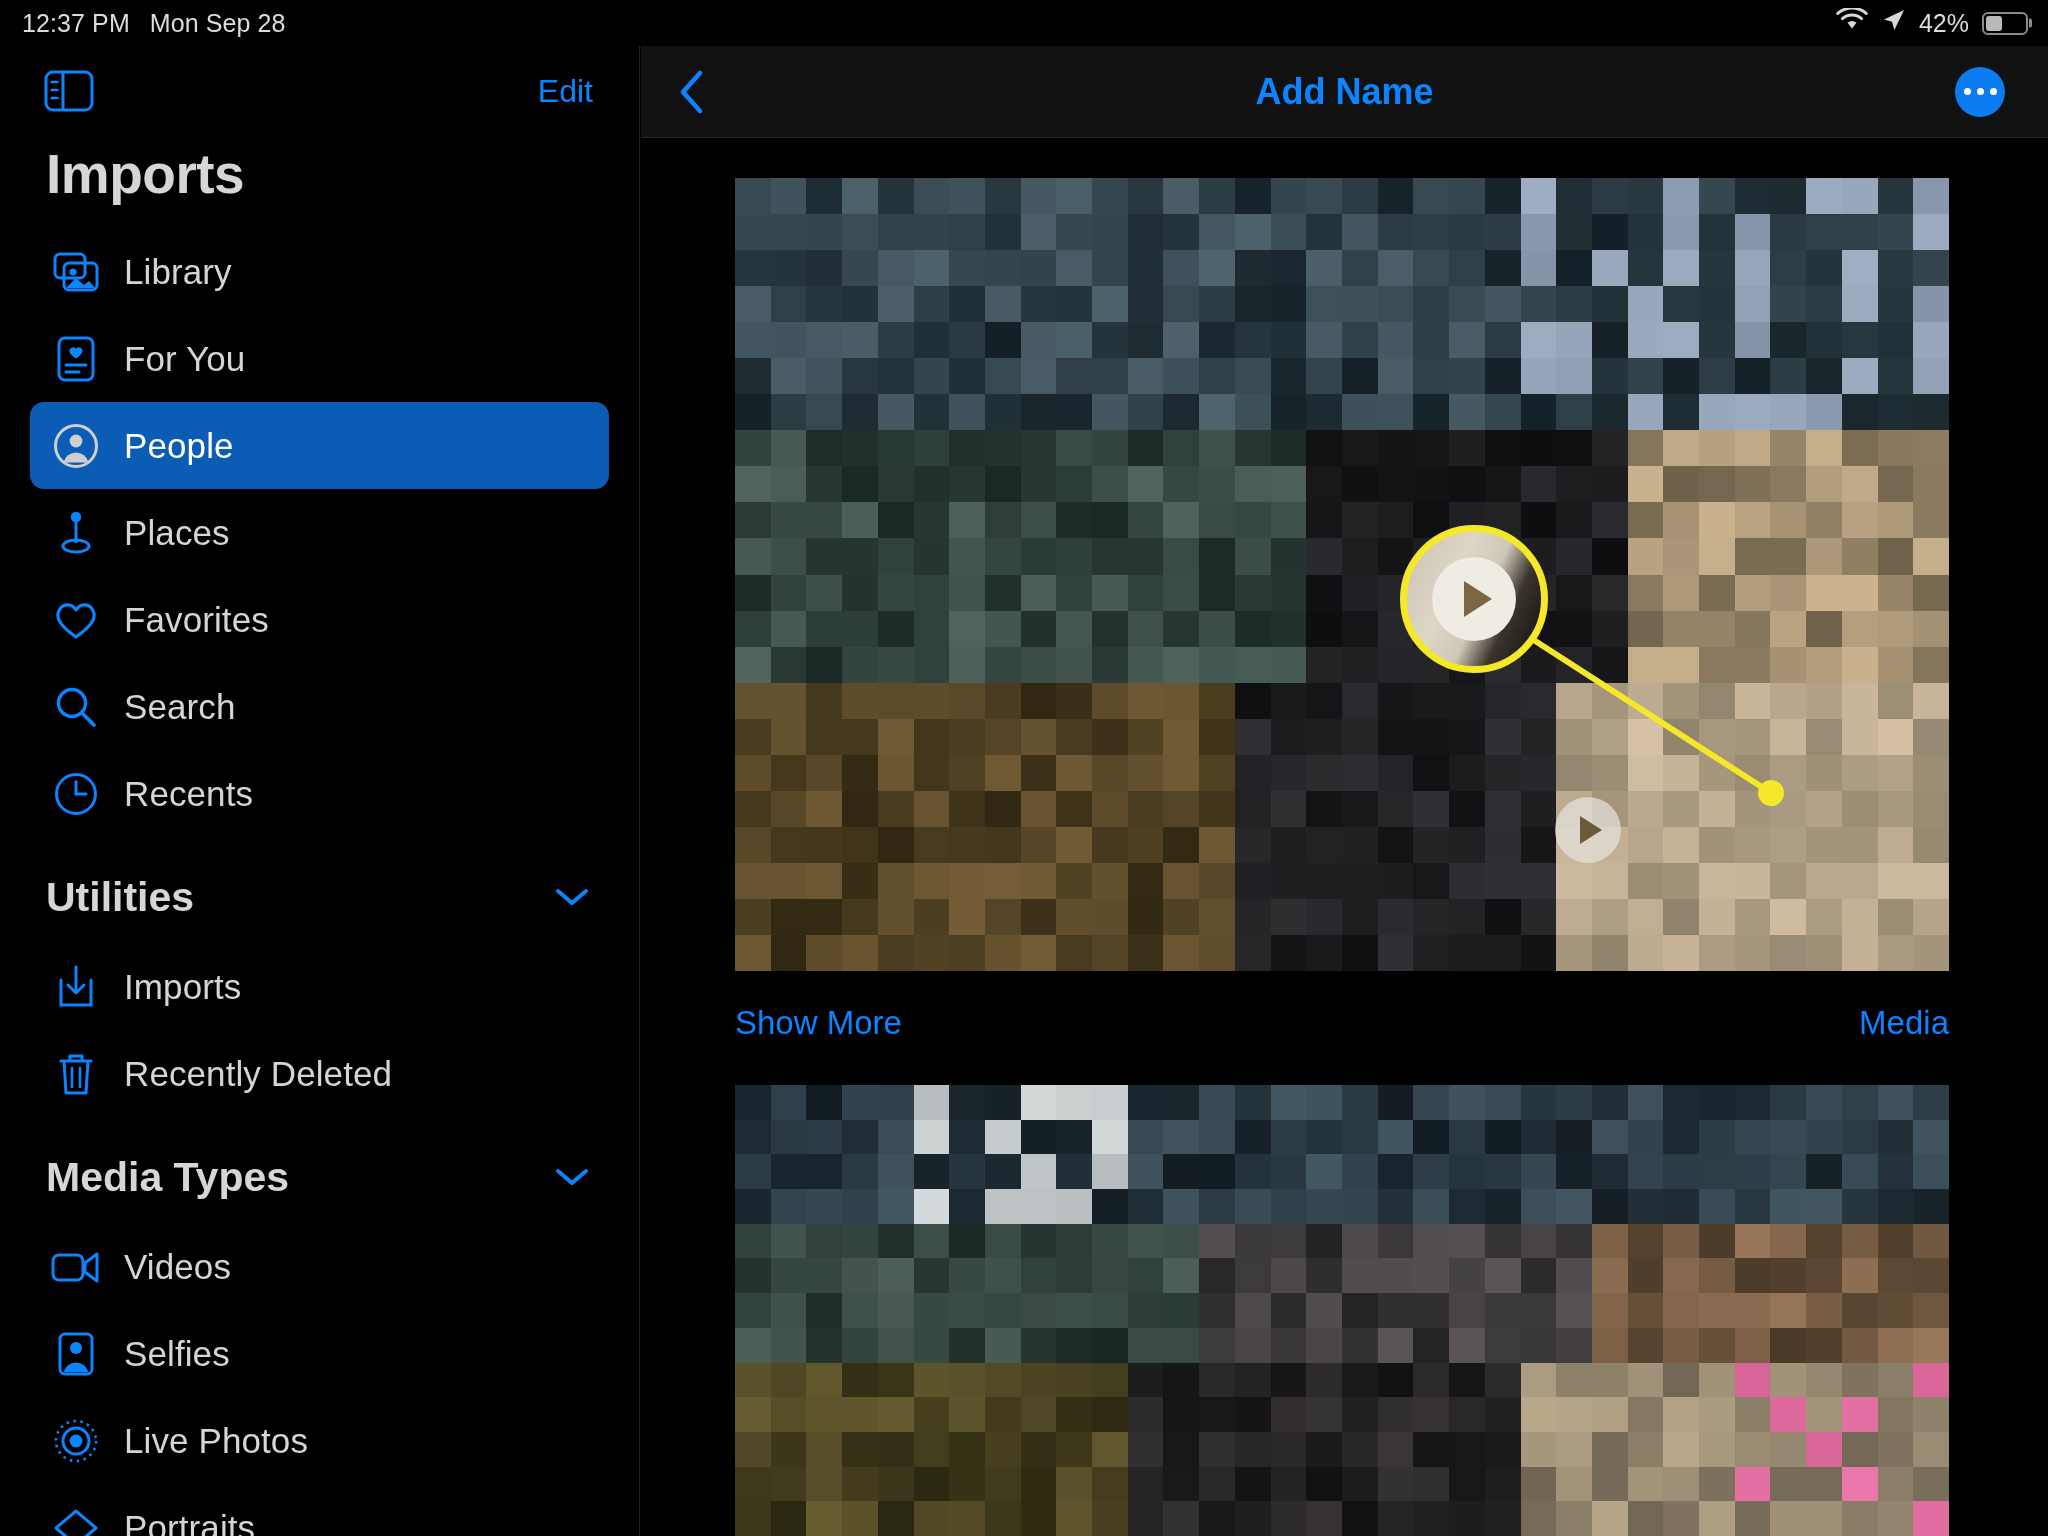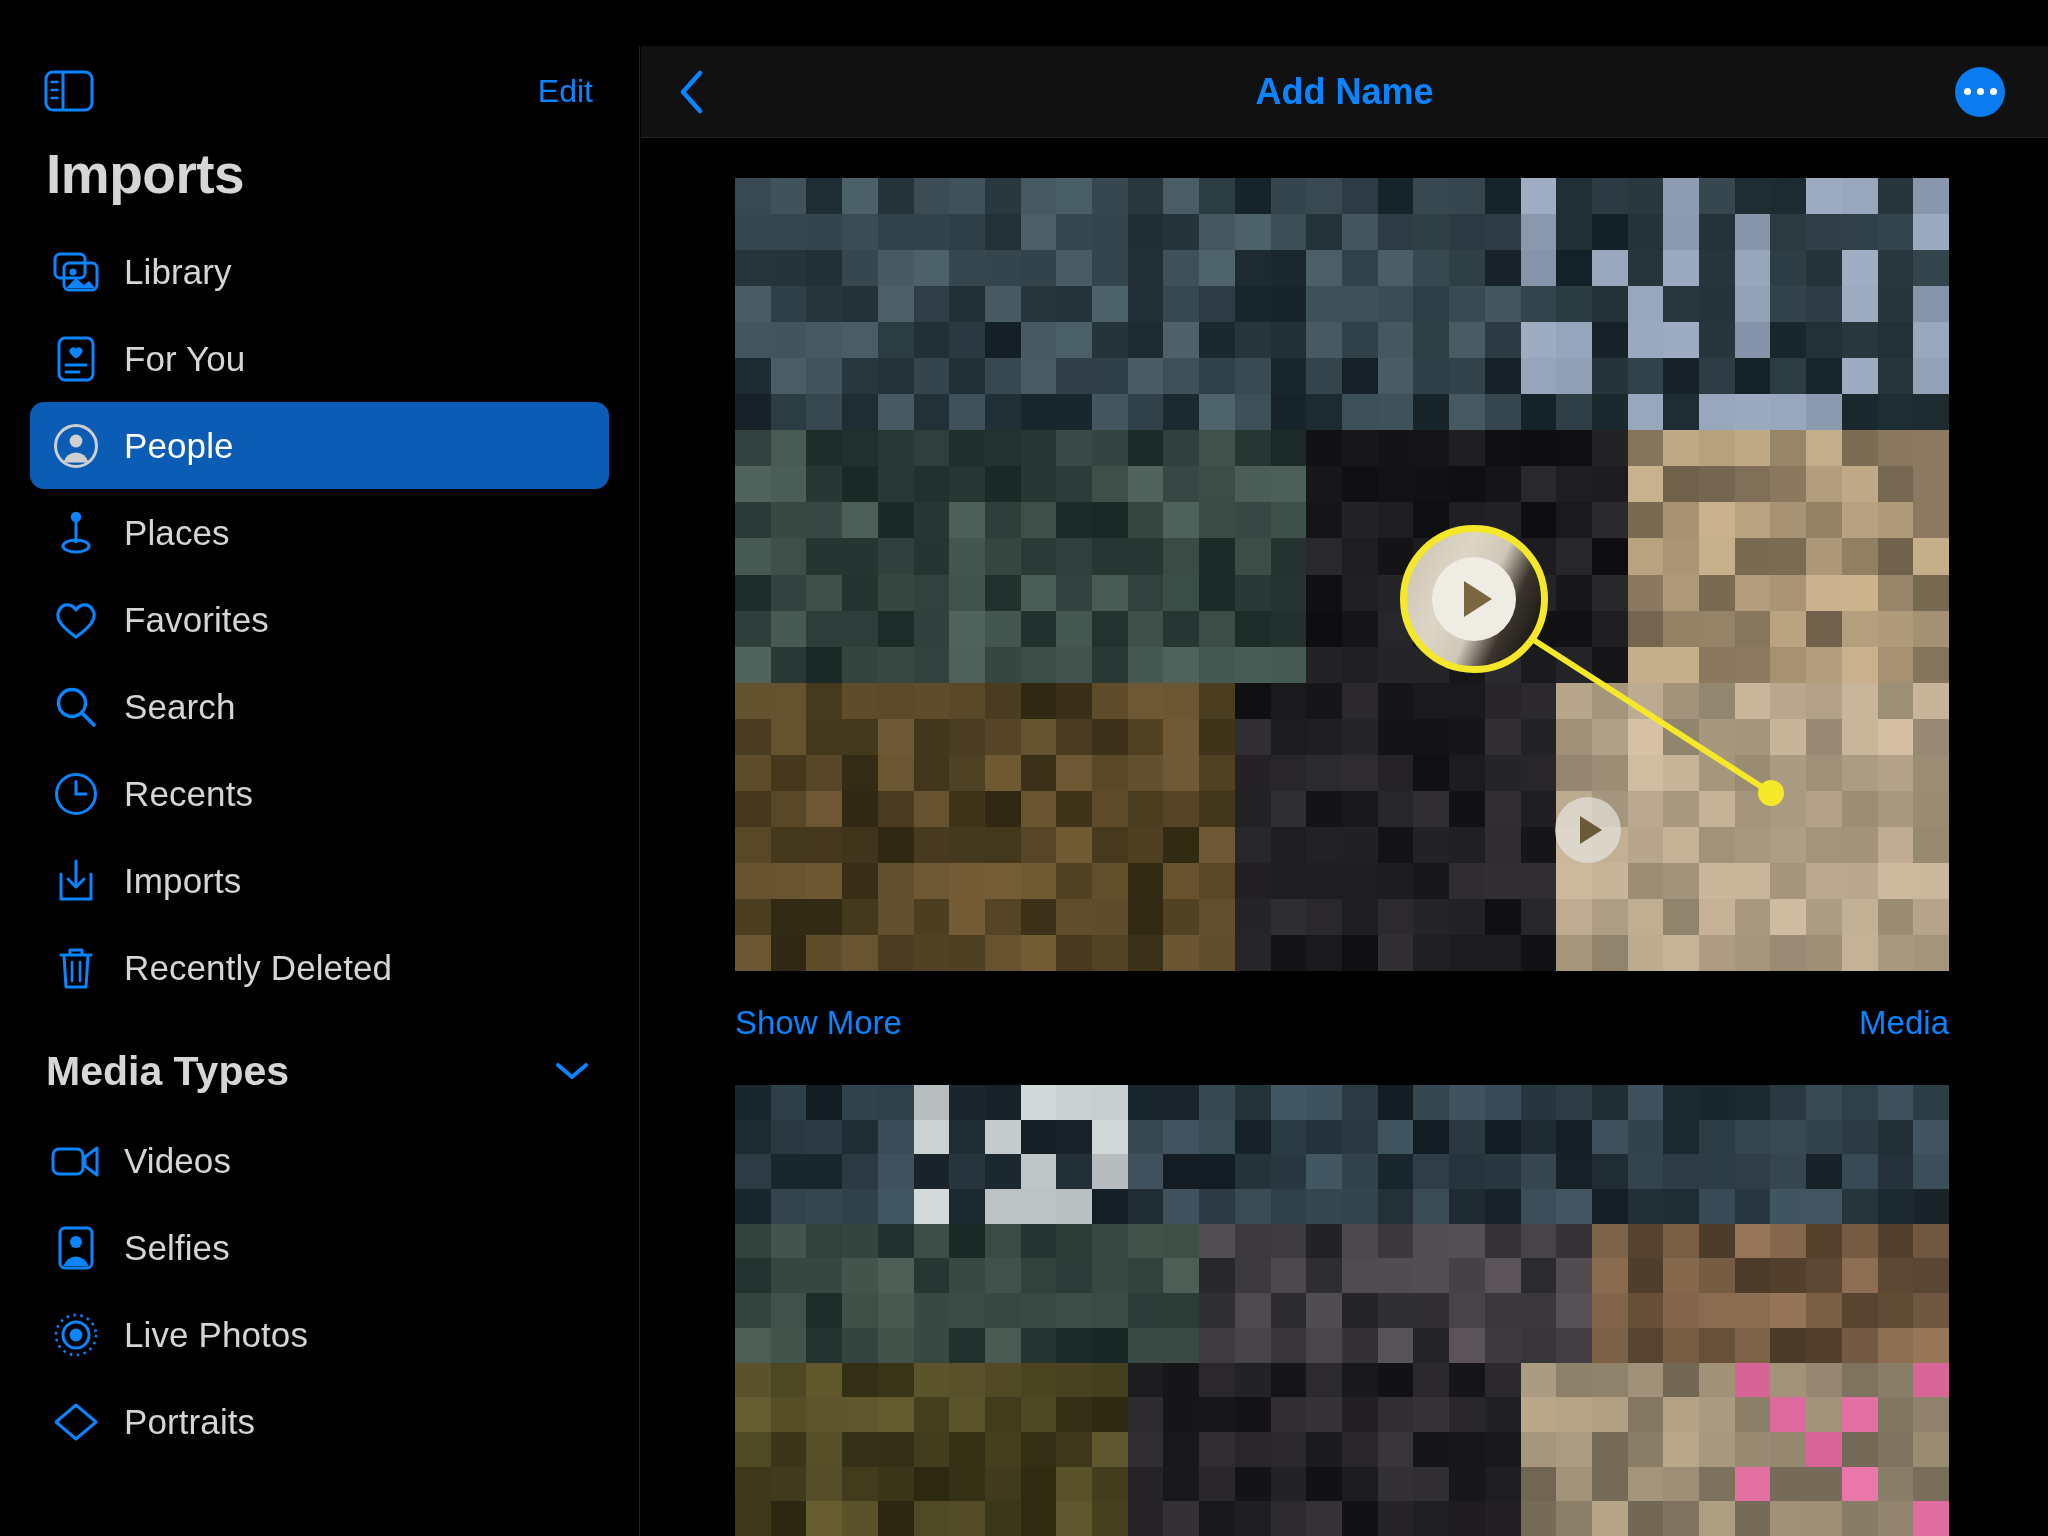--- a/index.html
+++ b/index.html
@@ -136,20 +136,45 @@
     position:absolute; left:94px; top:855px; width:1214px; height:60px;
     display:flex; align-items:center; justify-content:space-between;
   }
   .link-btn { font-size:33px; color:#0a84ff; cursor:pointer; }
 </style>
 </head>
 <body>
 
 <div id="root">
 
+  <div class="statusbar">
+    <div class="sb-left">
+      <span class="sb-time">12:37 PM</span>
+      <span class="sb-date">Mon Sep 28</span>
+    </div>
+    <div class="sb-right">
+      <span>
+        <svg width="32" height="24" viewBox="0 0 32 24">
+          <path d="M16 20.5 L11.5 14.8 A7.4 7.4 0 0 1 20.5 14.8 Z" fill="#d8d8d8"></path>
+          <path d="M6.4 10.6 A14.6 14.6 0 0 1 25.6 10.6" stroke="#d8d8d8" stroke-width="3" fill="none" stroke-linecap="round"></path>
+          <path d="M1.8 5.4 A21.5 21.5 0 0 1 30.2 5.4" stroke="#d8d8d8" stroke-width="3" fill="none" stroke-linecap="round"></path>
+        </svg>
+      </span>
+      <span>
+        <svg width="25" height="25" viewBox="0 0 25 25">
+          <path d="M23 2 L3 11.5 L11 13.8 L13.4 22 Z" fill="#d8d8d8"></path>
+        </svg>
+      </span>
+      <span class="sb-batt-pct">42%</span>
+      <span class="batt-shell">
+        <span class="batt-fill" id="battfill" style="width: 42%;"></span>
+        <span class="batt-nub"></span>
+      </span>
+    </div>
+  </div>
 
   <div class="sidebar">
 
     <div class="sb-toolbar">
       <span class="toggle-icon">
         <svg width="50" height="42" viewBox="0 0 50 42">
           <rect x="2" y="2" width="46" height="38" rx="7" ry="7" fill="none" stroke="#0a84ff" stroke-width="3"></rect>
           <line x1="19" y1="2" x2="19" y2="40" stroke="#0a84ff" stroke-width="3"></line>
           <line x1="7.5" y1="12" x2="13.5" y2="12" stroke="#0a84ff" stroke-width="2.4" stroke-linecap="round"></line>
           <line x1="7.5" y1="20" x2="13.5" y2="20" stroke="#0a84ff" stroke-width="2.4" stroke-linecap="round"></line>
@@ -230,20 +255,28 @@
       <span class="nav-ico">
         <svg width="44" height="44" viewBox="0 0 44 44">
           <circle cx="22" cy="22" r="19.5" fill="none" stroke="#0a84ff" stroke-width="3"></circle>
           <line x1="22" y1="22" x2="22" y2="9.5" stroke="#0a84ff" stroke-width="3" stroke-linecap="round"></line>
           <line x1="22" y1="22" x2="32" y2="22" stroke="#0a84ff" stroke-width="3" stroke-linecap="round"></line>
         </svg>
       </span>
       <span class="nav-label">Recents</span>
     </div>
 
+    <div class="section-hdr">
+      <span class="section-title">Utilities</span>
+      <span class="chev-down">
+        <svg width="34" height="20" viewBox="0 0 34 20">
+          <path d="M3 4 L17 16 L31 4" fill="none" stroke="#0a84ff" stroke-width="4" stroke-linecap="round" stroke-linejoin="round"></path>
+        </svg>
+      </span>
+    </div>
 
     <div class="nav-row">
       <span class="nav-ico">
         <svg width="42" height="46" viewBox="0 0 42 46">
           <path d="M6 16 L6 41 L36 41 L36 16" fill="none" stroke="#0a84ff" stroke-width="3" stroke-linecap="round"></path>
           <line x1="21" y1="3" x2="21" y2="28" stroke="#0a84ff" stroke-width="3" stroke-linecap="round"></line>
           <path d="M13 21 L21 29 L29 21" fill="none" stroke="#0a84ff" stroke-width="3" stroke-linecap="round" stroke-linejoin="round"></path>
         </svg>
       </span>
       <span class="nav-label">Imports</span>

